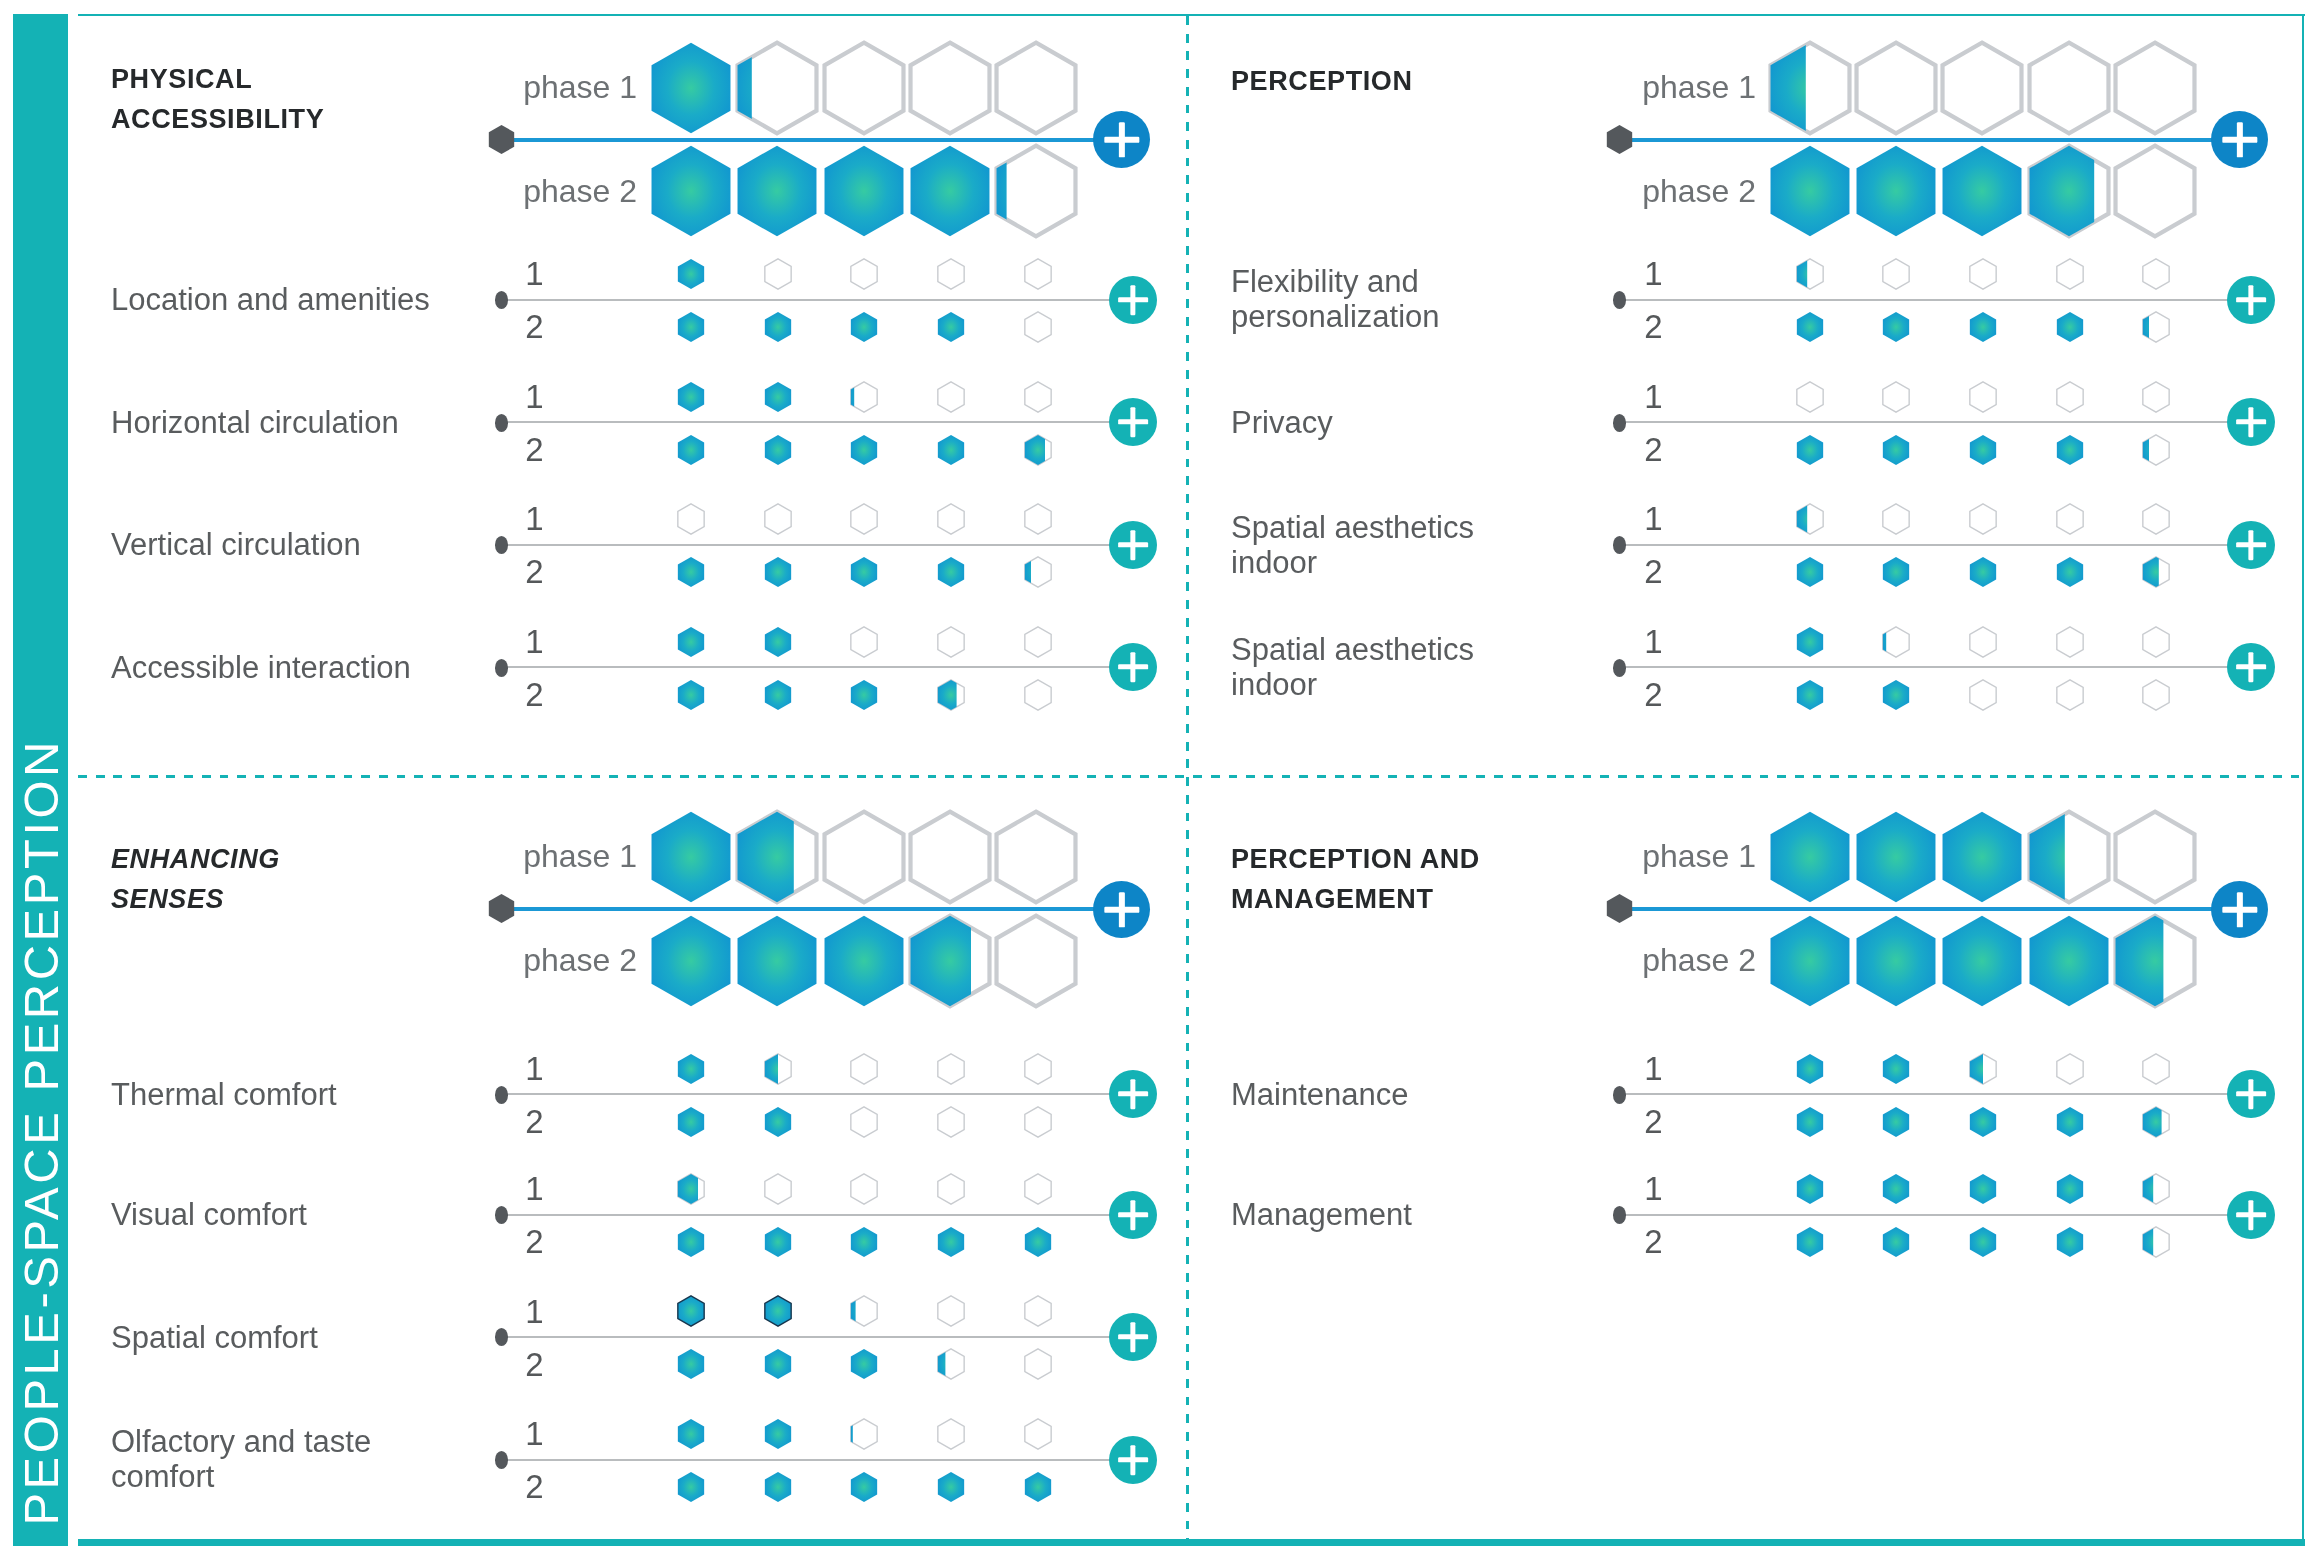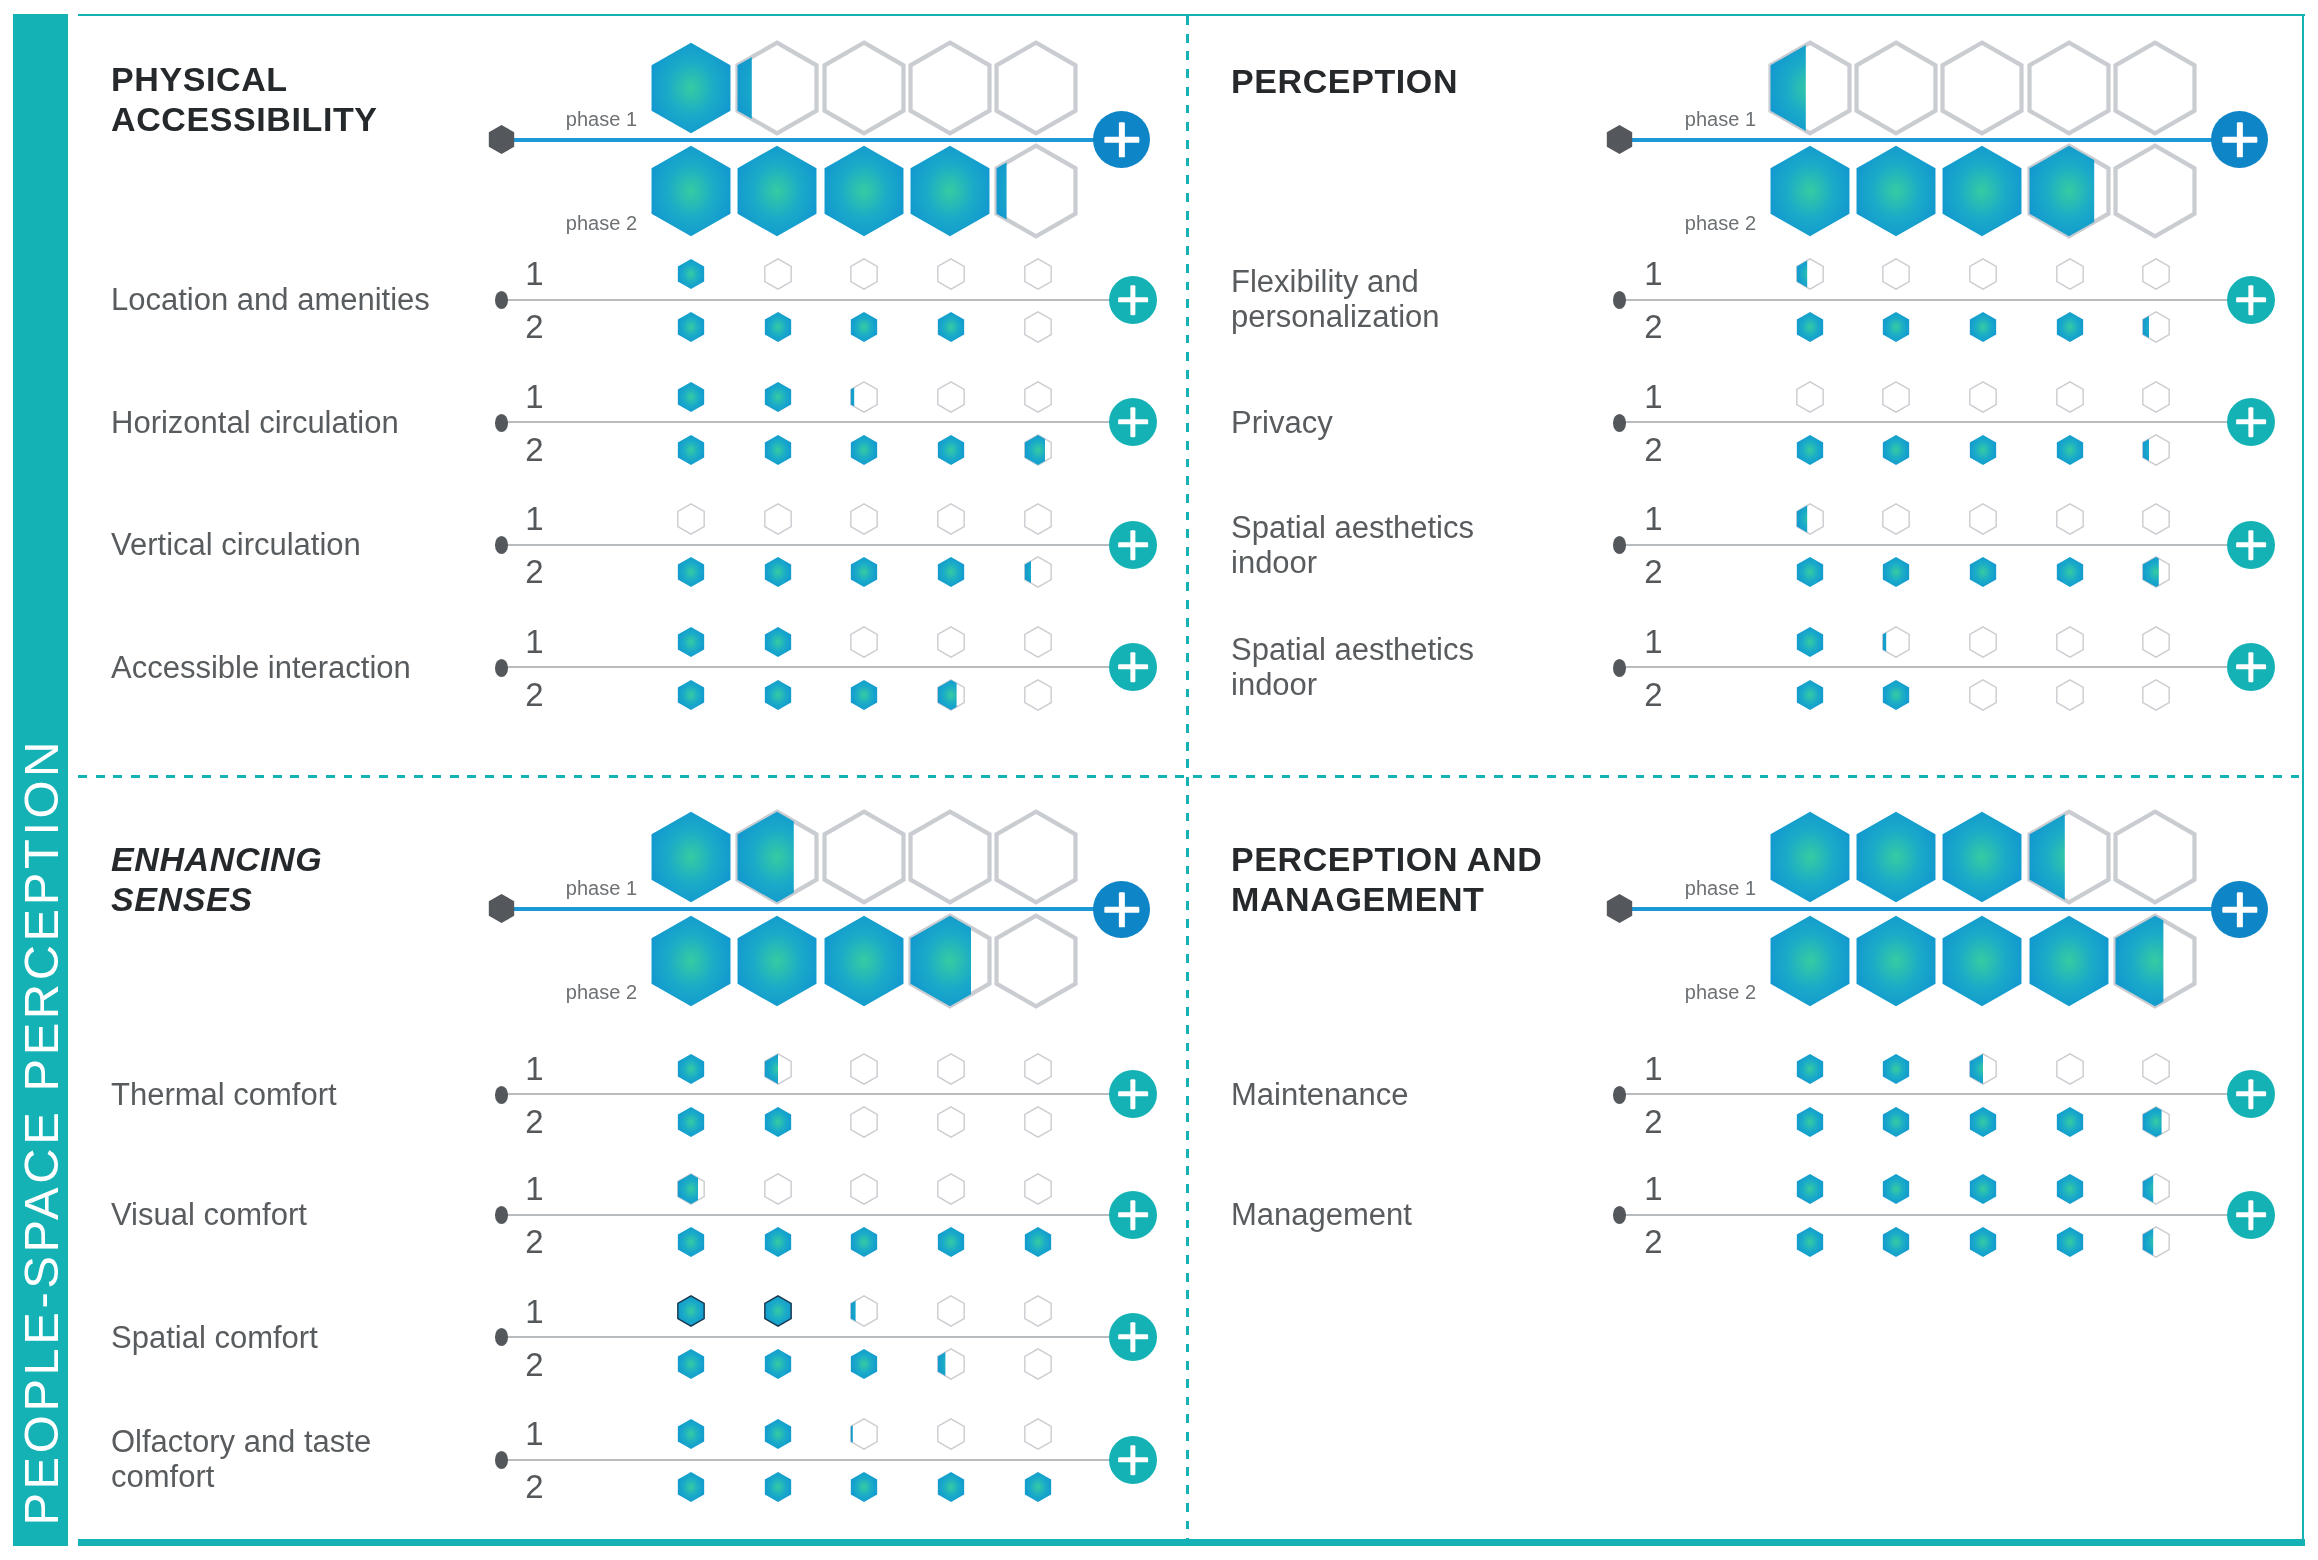--- a/index.html
+++ b/index.html
@@ -5,22 +5,22 @@
   html,body{margin:0;padding:0;background:#ffffff;}
   #canvas{position:relative;width:2319px;height:1560px;background:#ffffff;overflow:hidden;
           font-family:"Liberation Sans",sans-serif;}
   .abs{position:absolute;}
   .sidebar-bar{background:#14b2b5;}
   .sidebar-text{writing-mode:vertical-rl;transform:rotate(180deg);color:#ffffff;
                 font-size:49px;letter-spacing:3.5px;font-weight:400;white-space:nowrap;}
   .frame{background:#14b2b5;}
   .divider-v{background:repeating-linear-gradient(180deg,#14b2b5 0 8.8px,transparent 8.8px 17.7px);}
   .divider-h{background:repeating-linear-gradient(90deg,#14b2b5 0 8.8px,transparent 8.8px 17.7px);}
-  .q-title{font-size:34px;font-weight:700;color:#26292b;line-height:40px;letter-spacing:0.6px;white-space:nowrap;}
-  .phase-label{font-size:20px;color:#6d7174;text-align:right;width:177px;line-height:35px;white-space:nowrap;margin-top:32px;}
+  .q-title{font-size:27px;font-weight:700;color:#26292b;line-height:40px;letter-spacing:0.6px;white-space:nowrap;}
+  .phase-label{font-size:32px;color:#6d7174;text-align:right;width:177px;line-height:35px;white-space:nowrap;}
   .row-label{font-size:31px;color:#595c5e;line-height:35px;white-space:nowrap;}
   .row-number{font-size:33px;color:#55585a;line-height:35px;text-align:center;width:47px;}
   .axis-line{height:4.1px;background:#1b98d5;}
   .row-line{height:2.4px;background:#b9bcbe;}
   .row-dot{width:13px;height:17.7px;border-radius:50%;background:#54585c;}
   .plusbtn{border-radius:50%;}
   .plus-icon{position:absolute;left:0;top:0;width:100%;height:100%;}
   .plus-icon::before,.plus-icon::after{content:"";position:absolute;background:#ffffff;
       left:50%;top:50%;transform:translate(-50%,-50%);border-radius:1.2px;}
   .plus-icon::before{width:62%;height:11%;}

